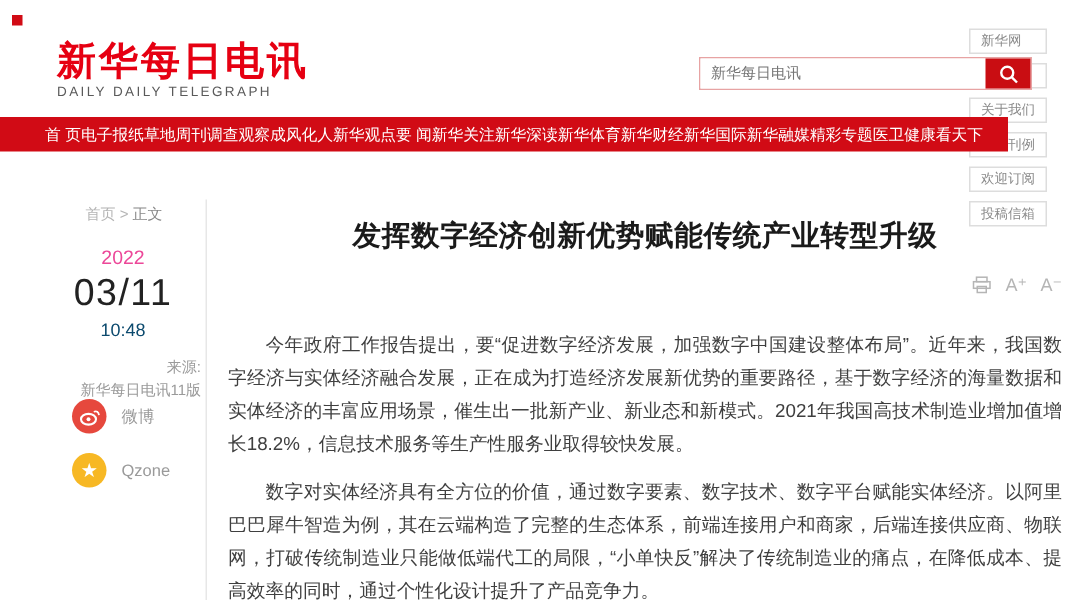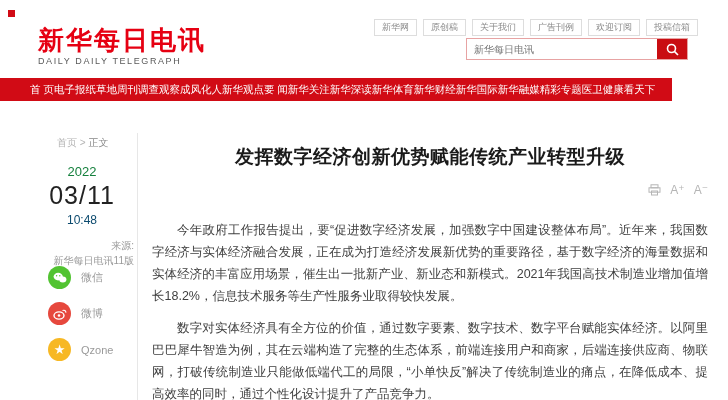--- a/index.html
+++ b/index.html
@@ -8,36 +8,36 @@
   .page { position:relative; width:728px; height:400px; background:#fff; overflow:hidden; margin:0 auto; }
 
   
   .corner-dot { position:absolute; left:8px; top:10px; width:7px; height:7px; background:#d10b15; }
 
   
   .logo { position:absolute; left:38px; top:26px; }
   .logo-cn { color:#e60012; font-size:26px; font-weight:bold; letter-spacing:2px; line-height:28px; }
   .logo-en { color:#5a5a5a; font-size:9px; letter-spacing:1.6px; margin-top:2px; }
 
-  .top-links { position:absolute; right:30px; top:19px; display:flex; gap:6px; }
+  .top-links { position:absolute; right:30px; top:19px; display:flex; gap:6px;flex-direction:column; }
   .top-link { border:1px solid #ddd; color:#8a8a8a; font-size:9px; padding:2px 7px; line-height:11px; background:#fff; cursor:pointer; white-space:nowrap; }
 
   .search-bar { position:absolute; right:40px; top:38px; width:222px; height:22px; display:flex; border:1px solid #e7a3a3; background:#fff; }
   .search-input { flex:1; border:none; outline:none; font-size:10px; color:#666; padding:0 7px; font-family:inherit; }
   .search-btn { width:30px; height:100%; background:#c90d12; border:none; display:flex; align-items:center; justify-content:center; cursor:pointer; }
 
   
   .nav { position:absolute; left:0; top:78px; width:672px; height:23px; background:#d10b15; display:flex; align-items:center; justify-content:space-between; padding:0 32px 0 30px; }
   .nav-item { color:#fff; font-size:10.5px; white-space:nowrap; cursor:pointer; }
 
   
   .breadcrumb { position:absolute; left:57px; top:136px; font-size:10px; color:#b5b5b5; }
   .breadcrumb .cur { color:#888; }
   .date-block { position:absolute; left:30px; top:164px; width:104px; text-align:center; }
-  .date-year { font-size:13px; color:#15803d; }
+  .date-year { font-size:13px; color:#ec4899; }
   .date-day  { font-size:25px; color:#222; letter-spacing:1px; margin-top:2px; }
   .date-time { font-size:12px; color:#0c4a6e; margin-top:3px; }
   .source { position:absolute; left:30px; top:238px; width:104px; text-align:right; font-size:10px; color:#9a9a9a; line-height:15px; }
   .share { position:absolute; left:48px; top:266px; }
   .share-row { display:flex; align-items:center; margin-bottom:13px; cursor:pointer; }
   .share-circle { width:23px; height:23px; border-radius:50%; display:flex; align-items:center; justify-content:center; color:#fff; }
   .share-circle.wechat { background:#52c332; }
   .share-circle.weibo  { background:#e6483d; }
   .share-circle.qzone  { background:#f7b824; font-size:13px; }
   .share-label { margin-left:10px; font-size:11px; color:#9a9a9a; }
@@ -116,31 +116,20 @@
     <div class="date-time">10:48</div>
   </div>
 
   <div class="source">
     <div>来源:</div>
     <div>新华每日电讯11版</div>
   </div>
 
   <div class="share">
     <div class="share-row">
-      <span class="share-circle wechat">
-        <svg width="14" height="12" viewBox="0 0 14 12">
-            <ellipse cx="5.2" cy="4.6" rx="4.6" ry="3.8" fill="#fff"></ellipse>
-            <ellipse cx="9.8" cy="7.4" rx="3.6" ry="3" fill="#fff"></ellipse>
-            <circle cx="3.6" cy="3.8" r="0.7" fill="#52c332"></circle>
-            <circle cx="6.8" cy="3.8" r="0.7" fill="#52c332"></circle>
-          </svg>
-      </span>
-      <span class="share-label">微信</span>
-    </div>
-    <div class="share-row">
       <span class="share-circle weibo">
         <svg width="14" height="12" viewBox="0 0 14 12">
             <ellipse cx="6" cy="7.5" rx="5" ry="3.6" fill="none" stroke="#fff" stroke-width="1.4"></ellipse>
             <circle cx="6" cy="7.5" r="1.3" fill="#fff"></circle>
             <path d="M9.5 2.5 q3 -1 3.5 2.2" fill="none" stroke="#fff" stroke-width="1.2"></path>
           </svg>
       </span>
       <span class="share-label">微博</span>
     </div>
     <div class="share-row">

